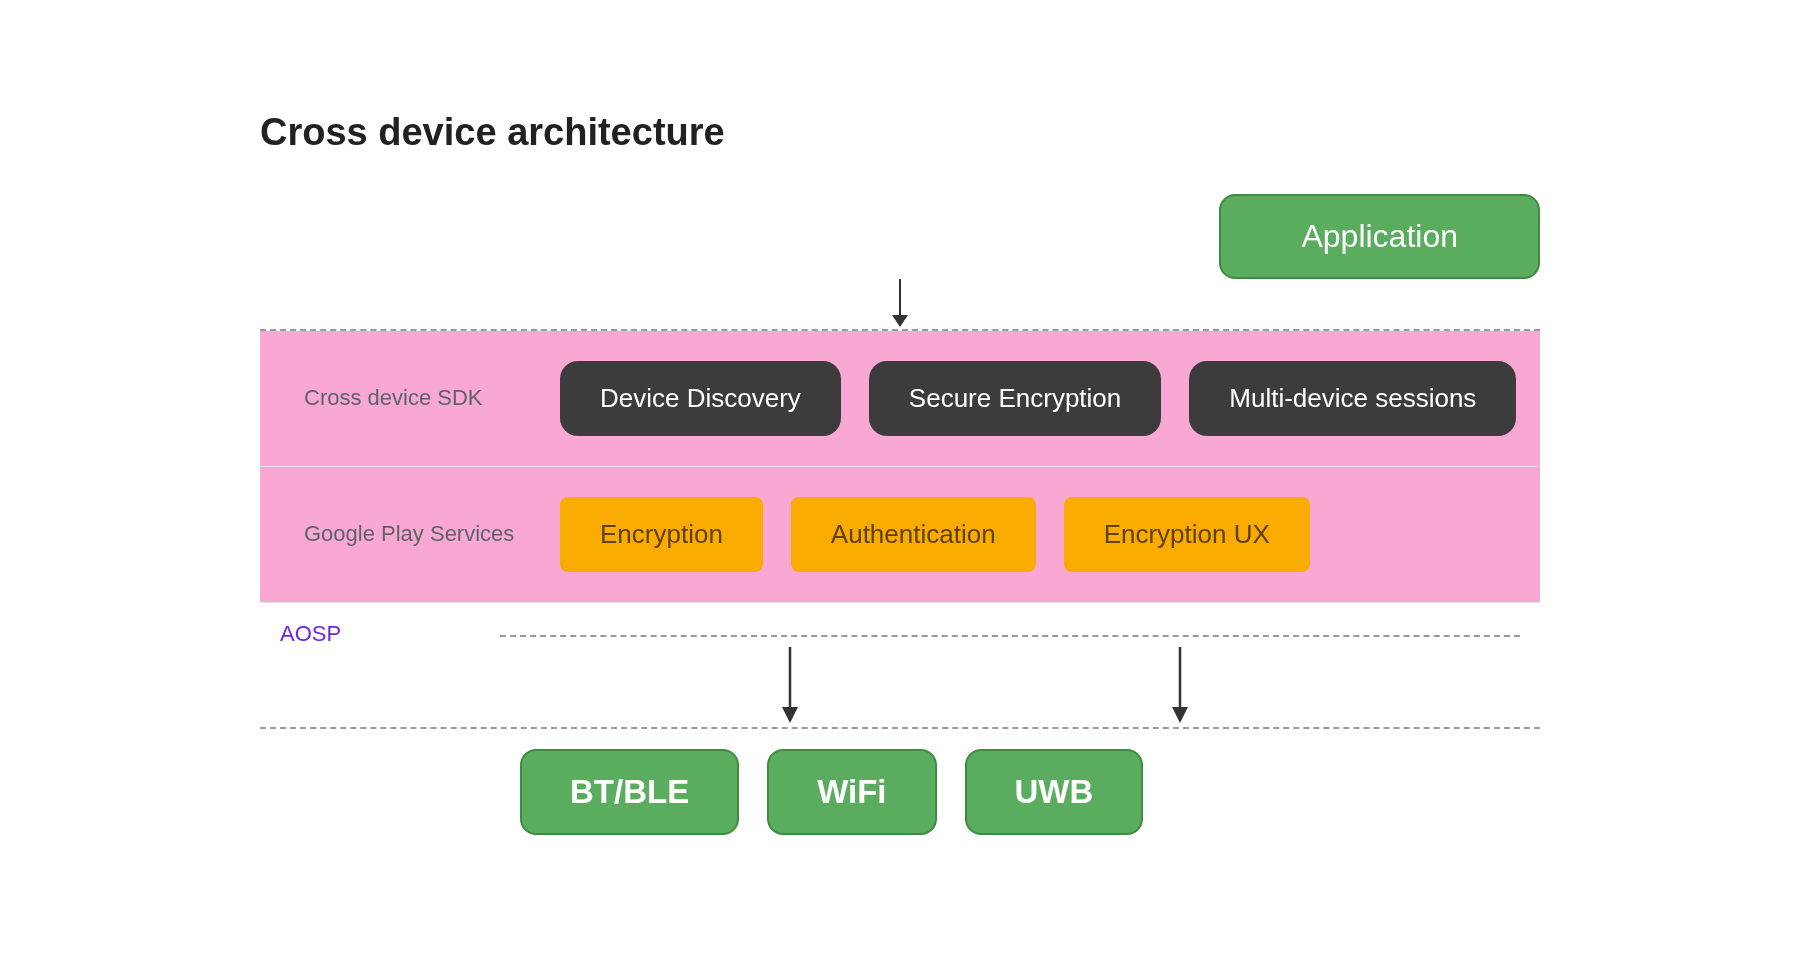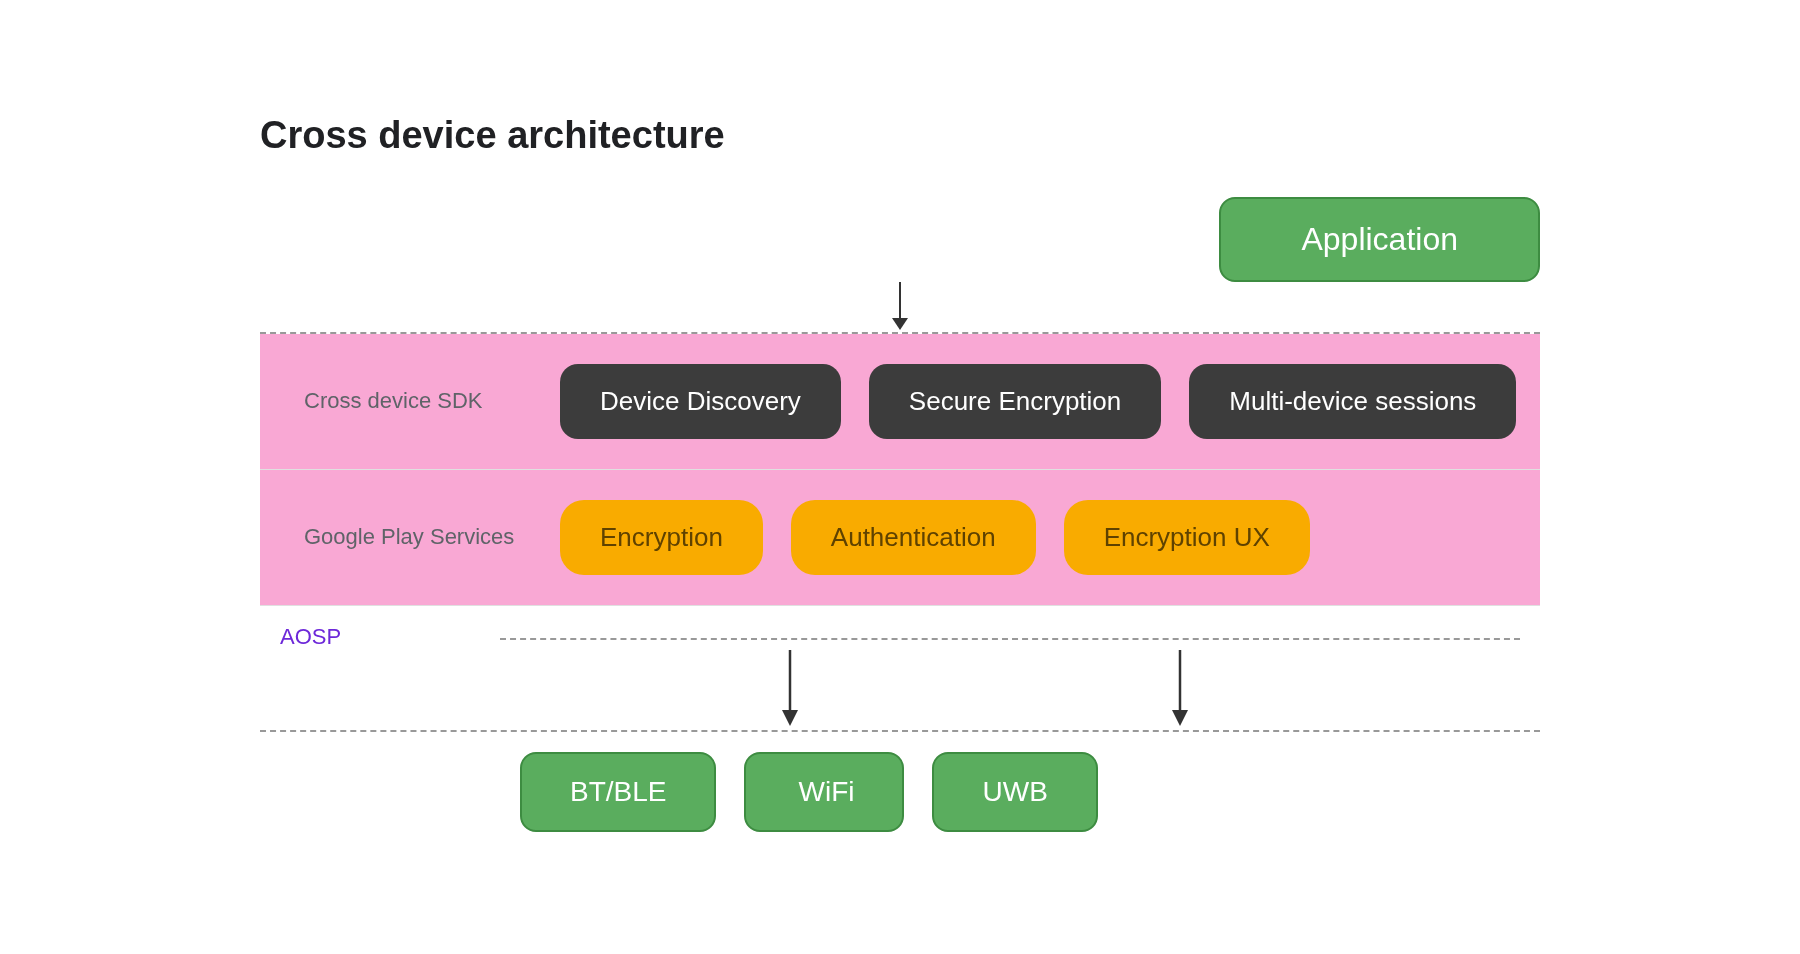--- a/index.html
+++ b/index.html
@@ -120,21 +120,21 @@
       font-size: 26px;
       font-weight: 500;
       color: #fff;
       text-align: center;
       min-width: 200px;
     }
 
     
     .play-box {
       background: #f9ab00;
-      border-radius: 24px;
+      border-radius: 8px;
       padding: 22px 40px;
       font-size: 26px;
       font-weight: 500;
       color: #5f4200;
       text-align: center;
       min-width: 200px;
     }
 
     
     .aosp-row {
@@ -156,24 +156,24 @@
       justify-content: flex-start;
       margin-left: 260px;
       gap: 28px;
       padding-bottom: 30px;
     }
     .green-box {
       background: #5aad5e;
       border: 2.5px solid #3d8c41;
       border-radius: 16px;
       padding: 22px 48px;
-      font-size: 28px;
-      font-weight: 400;
+      font-size: 33px;
+      font-weight: 700;
       color: #fff;
-      text-align: right;
+      text-align: left;
       min-width: 160px;
     }
   </style>
 </head>
 <body>
 
 <div class="container">
   <div class="page-title">Cross device architecture</div>
 
   <div class="diagram">

